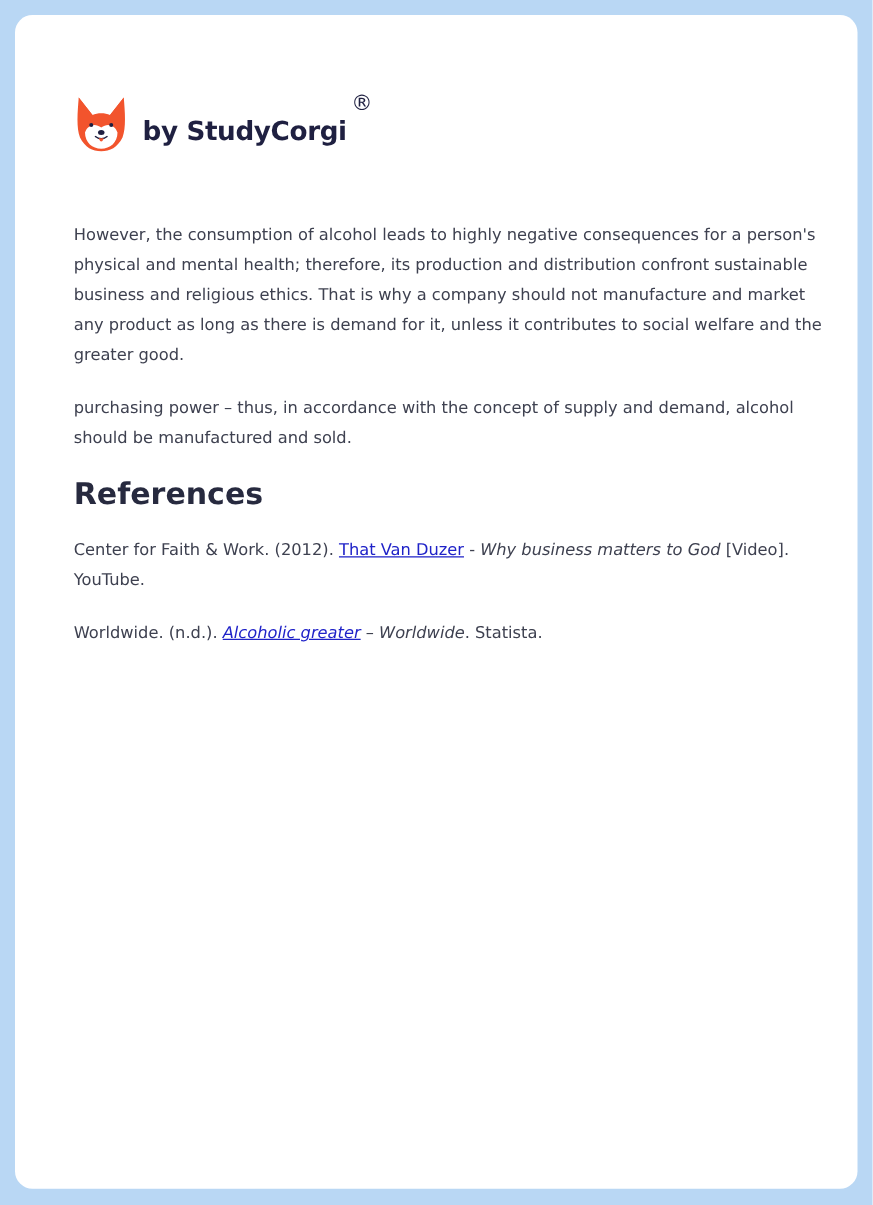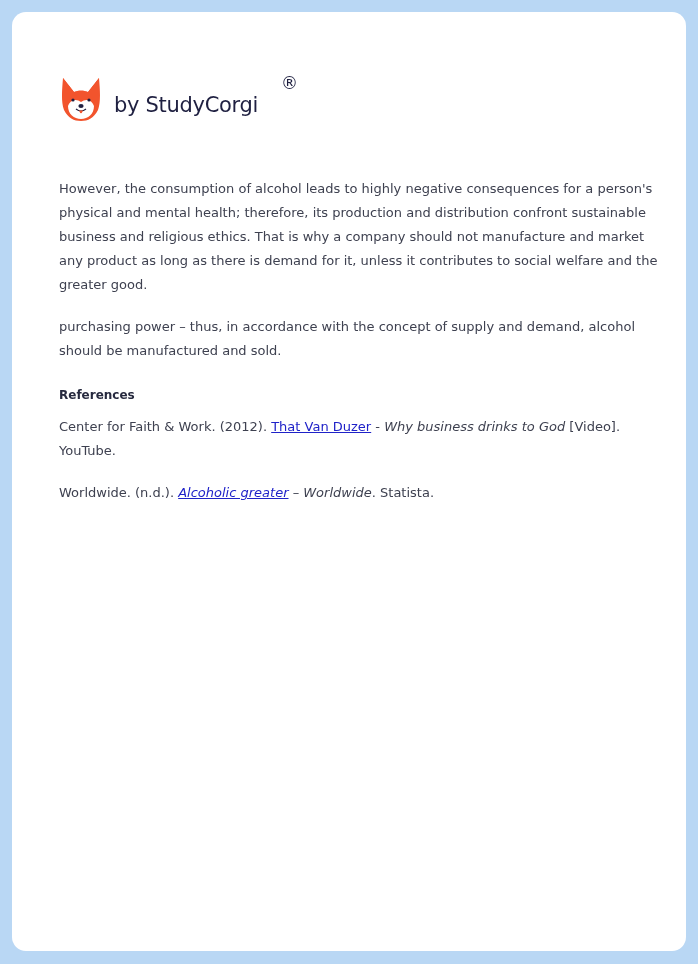--- a/index.html
+++ b/index.html
@@ -37,21 +37,21 @@
       display: flex;
       align-items: center;
     }
     .logo-icon {
       width: 42px;
       height: 46px;
       display: block;
     }
     .logo-text {
       font-family: "DejaVu Sans", sans-serif;
-      font-weight: normal;
+      font-weight: bold;
       font-size: 21px;
       color: #1f2041;
       margin-left: 12px;
       margin-top: 12px;
       letter-spacing: -0.3px;
     }
     .logo-reg {
       position: absolute;
       left: 221px;
       top: -3px;
@@ -88,24 +88,24 @@
       color: #3e4150;
       font-family: "DejaVu Sans", sans-serif;
       font-size: 13px;
       line-height: 24px;
     }
     .content p {
       margin: 0 0 18px 0;
     }
     .content h2 {
       font-family: "DejaVu Sans", sans-serif;
-      font-size: 12px;
+      font-size: 24px;
       font-weight: bold;
       color: #272a3f;
-      margin: 2px 0 6px 0;
+      margin: 2px 0 20px 0;
       line-height: 28px;
     }
     .ref {
       margin: 0 0 18px 0;
     }
     .ref a {
       color: #1f22c8;
       text-decoration: underline;
     }
     .ref i { font-style: italic; }
@@ -138,20 +138,20 @@
       <span class="logo-reg">®</span>
     </div>
   </div>
 
   <div class="content">
     <p>However, the consumption of alcohol leads to highly negative consequences for a person's physical and mental health; therefore, its production and distribution confront sustainable business and religious ethics. That is why a company should not manufacture and market any product as long as there is demand for it, unless it contributes to social welfare and the greater good.</p>
     <p>purchasing power – thus, in accordance with the concept of supply and demand, alcohol should be manufactured and sold.</p>
     <h2>References</h2>
 
     <div class="ref">
-      <span>Center for Faith &amp; Work. (2012). </span><a href="#">That Van Duzer</a><span> - </span><i>Why business drinks to God</i><span> [Video]. YouTube.</span>
+      <span>Center for Faith &amp; Work. (2012). </span><a href="#">That Van Duzer</a><span> - </span><i>Why business matters to God</i><span> [Video]. YouTube.</span>
     </div>
 
     <div class="ref">
       <span>Worldwide. (n.d.). </span><a href="#"><i>Alcoholic greater</i></a><span> – </span><i>Worldwide</i><span>. Statista.</span>
     </div>
   </div>
 </div>
 
 </body></html>

